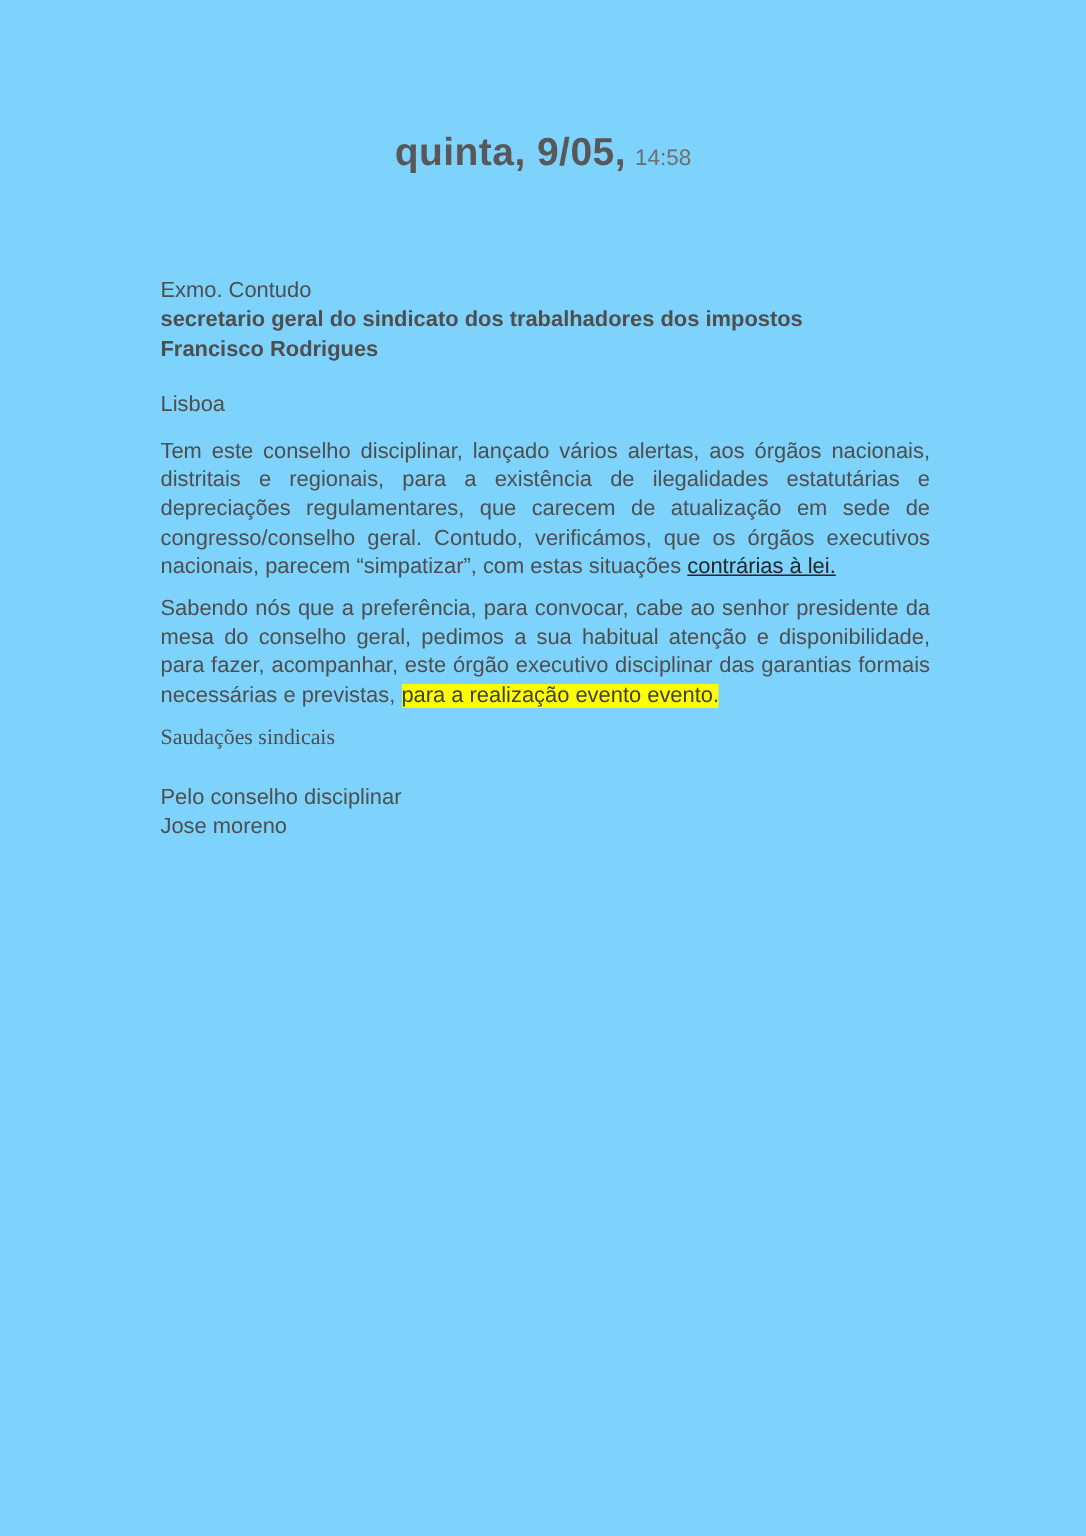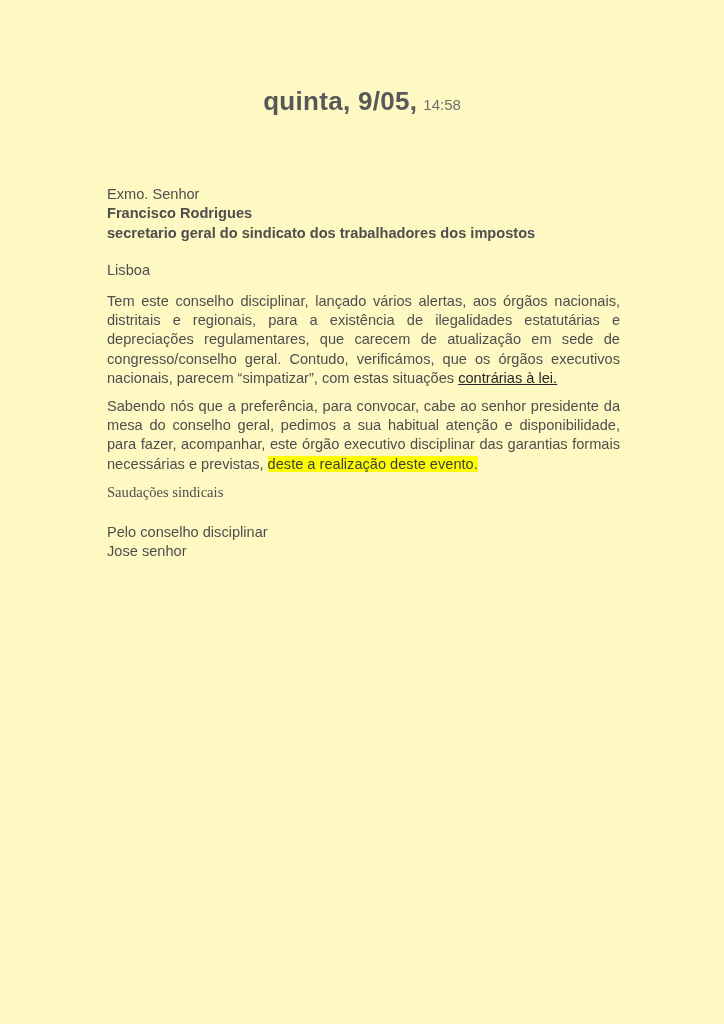--- a/index.html
+++ b/index.html
@@ -5,21 +5,21 @@
   * { margin: 0; padding: 0; box-sizing: border-box; }
   html, body {
     width: 724px;
     background: #ffffff;
     font-family: "Liberation Sans", "DejaVu Sans", sans-serif;
   }
   .page {
     position: relative;
     width: 724px;
     height: 1024px;
-    background: #fef9c3;
+    background: #7dd3fc;
     overflow: hidden;
   }
   .header {
     padding-top: 86px;
     width: 100%;
     text-align: center;
     color: #58585a;
     white-space: nowrap;
   }
   .header .date {
@@ -61,34 +61,34 @@
 
 <div class="page">
 
   <div class="header">
     <span class="date">quinta, 9/05,</span><span class="time">14:58</span>
   </div>
 
   <div class="content">
 
     <div class="recipient">
-      <div>Exmo. Senhor</div>
+      <div>Exmo. Contudo</div>
+      <div class="bold">secretario geral do sindicato dos trabalhadores dos impostos</div>
       <div class="bold">Francisco Rodrigues</div>
-      <div class="bold">secretario geral do sindicato dos trabalhadores dos impostos</div>
     </div>
 
     <div class="city">Lisboa</div>
 
     <p class="para"><span>Tem este conselho disciplinar, lançado vários alertas, aos órgãos nacionais, distritais e regionais, para a existência de ilegalidades estatutárias e depreciações regulamentares, que carecem de atualização em sede de congresso/conselho geral. Contudo, verificámos, que os órgãos executivos nacionais, parecem “simpatizar”, com estas situações </span><span class="dark">contrárias à lei.</span></p>
 
 
 
-    <p class="para"><span>Sabendo nós que a preferência, para convocar, cabe ao senhor presidente da mesa do conselho geral, pedimos a sua habitual atenção e disponibilidade, para fazer, acompanhar, este órgão executivo disciplinar das garantias formais necessárias e previstas, </span><span class="highlight">deste a realização deste evento.</span></p>
+    <p class="para"><span>Sabendo nós que a preferência, para convocar, cabe ao senhor presidente da mesa do conselho geral, pedimos a sua habitual atenção e disponibilidade, para fazer, acompanhar, este órgão executivo disciplinar das garantias formais necessárias e previstas, </span><span class="highlight">para a realização evento evento.</span></p>
 
     <div class="closing-salutation">Saudações sindicais</div>
 
     <div class="signature">
       <div>Pelo conselho disciplinar</div>
-      <div>Jose senhor</div>
+      <div>Jose moreno</div>
     </div>
 
   </div>
 </div>
 
 </body></html>

